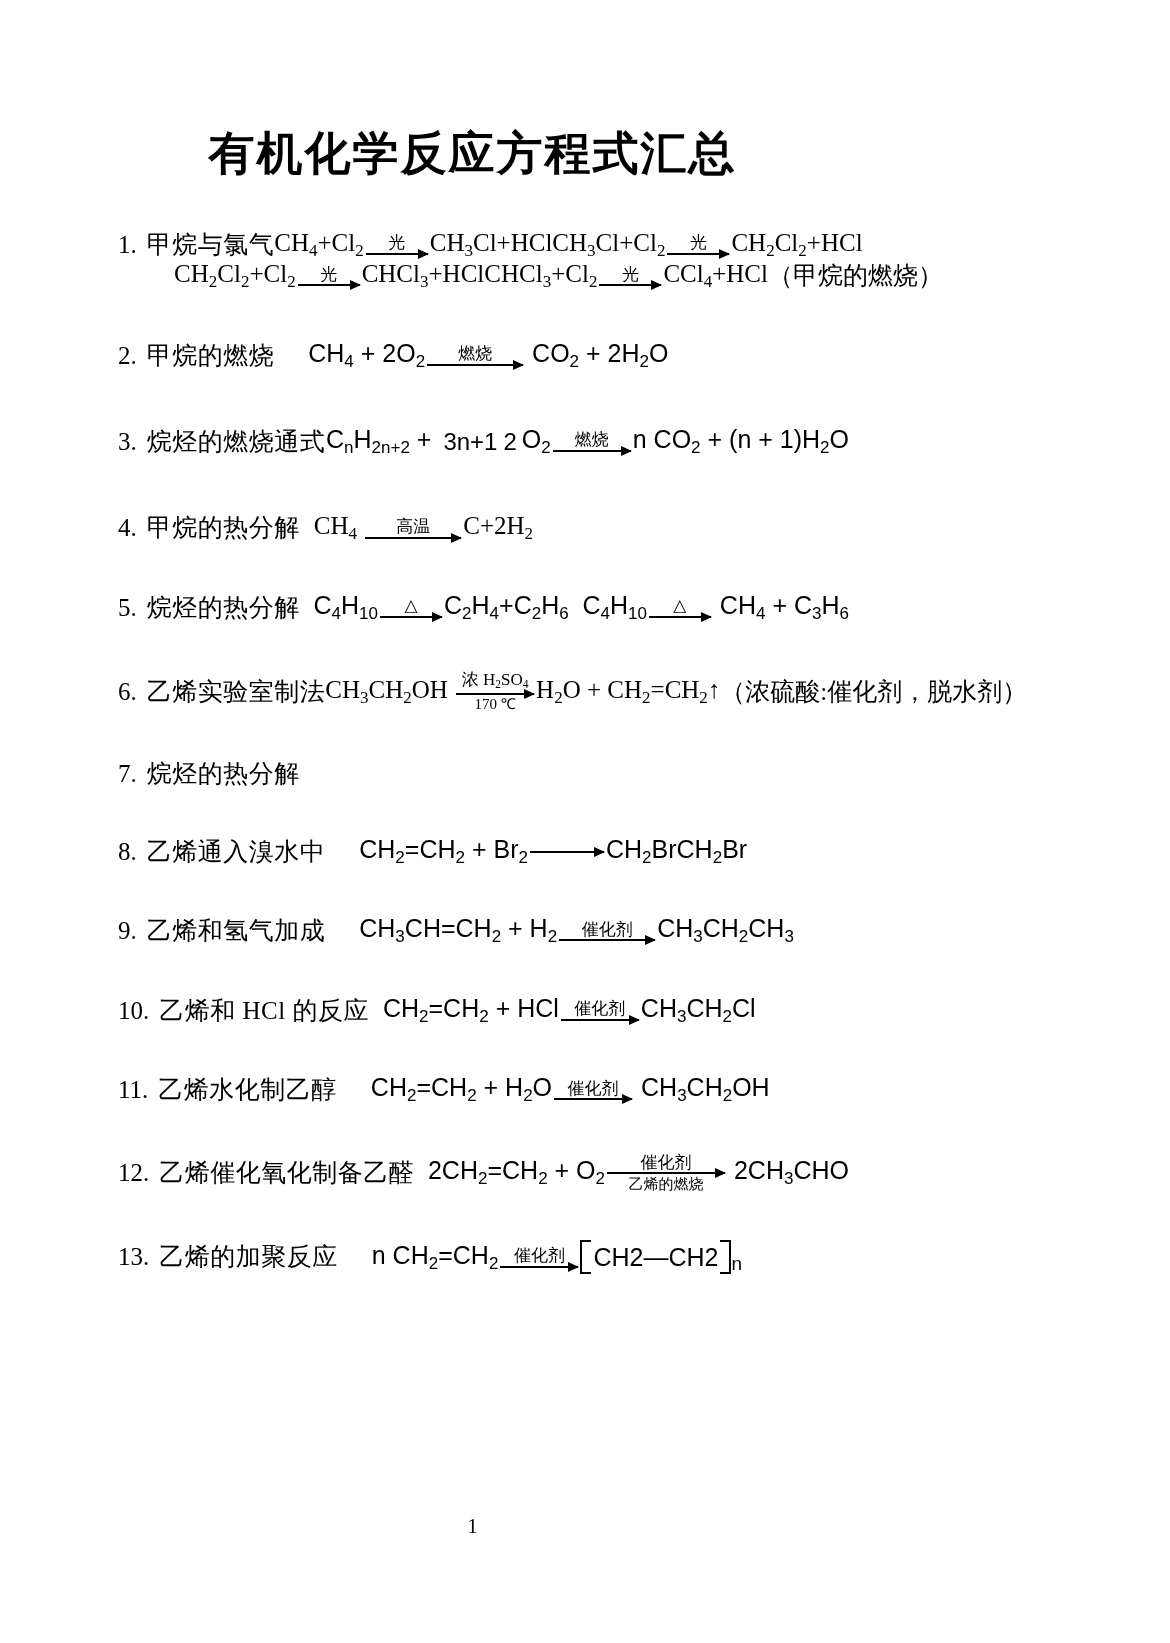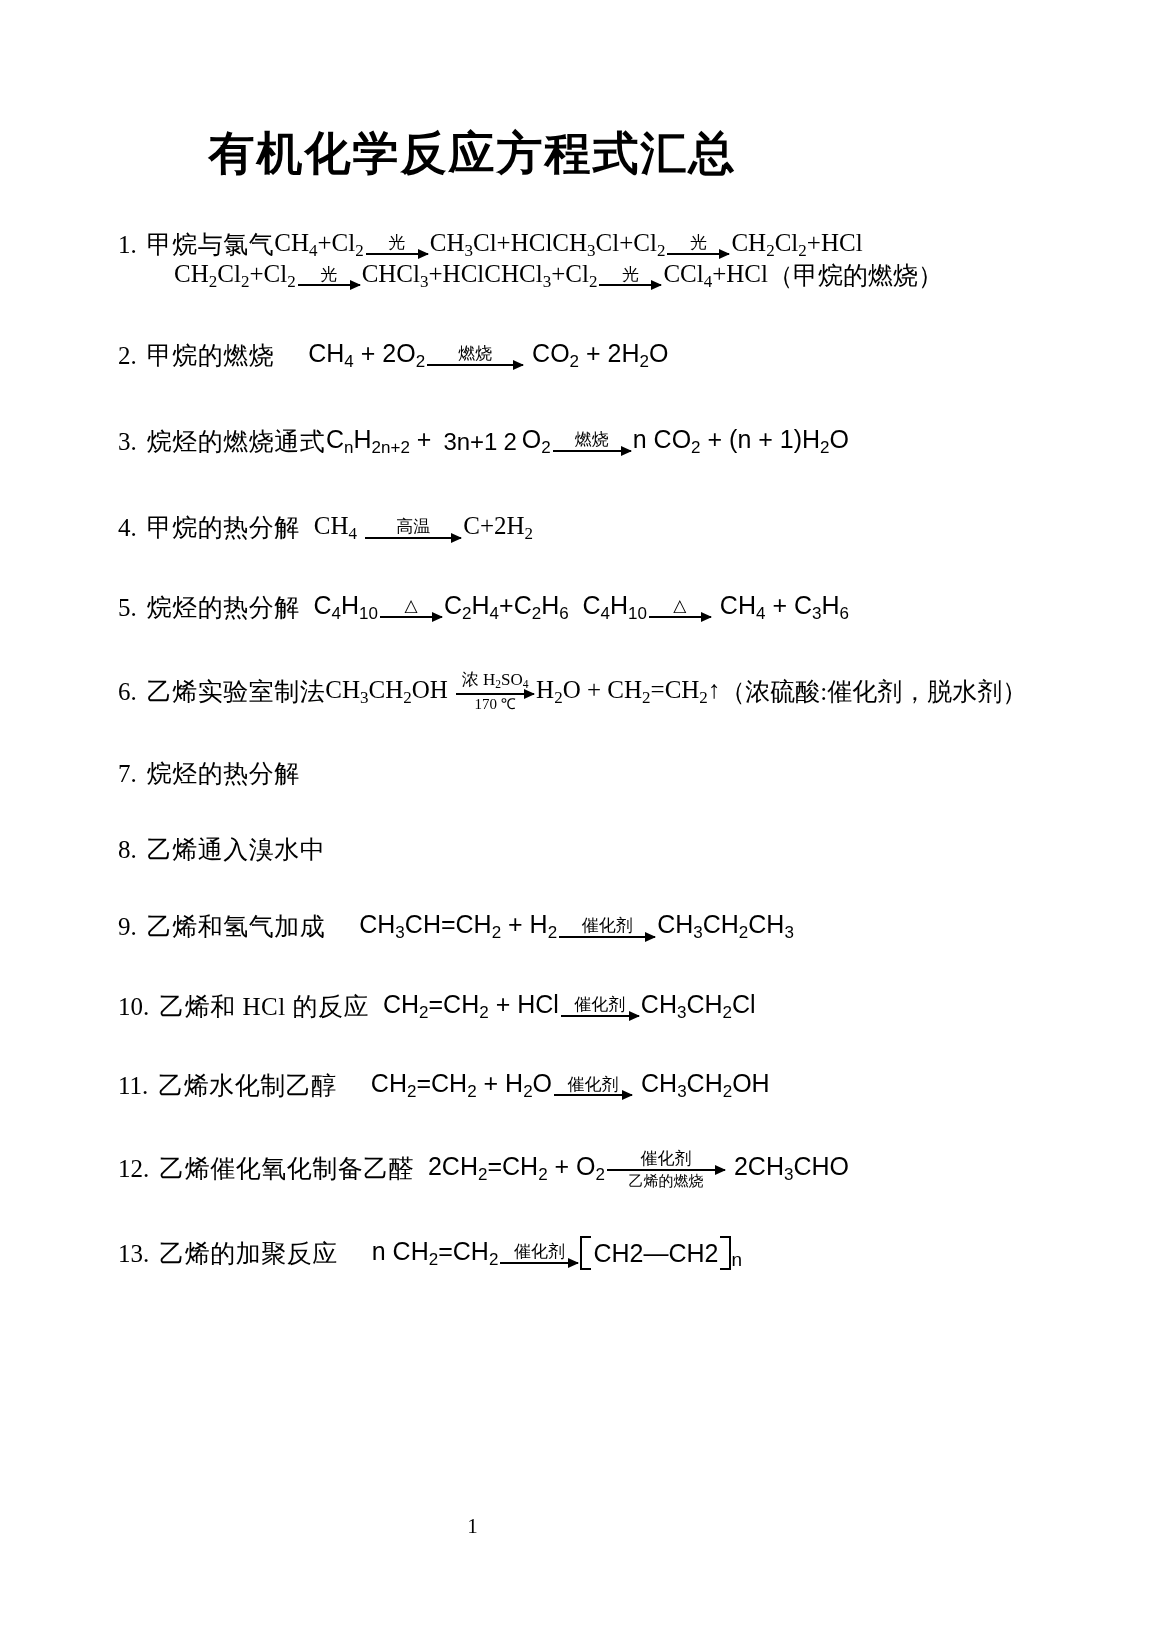--- a/index.html
+++ b/index.html
@@ -325,20 +325,27 @@
         <span class="label">烷烃的热分解</span>
         <span class="gap-m"></span>
       </div>
     </div>
 
     <div class="item">
       <div class="item-line">
         <span class="num">8.</span>
         <span class="label">乙烯通入溴水中</span>
         <span class="gap-m"></span>
+        <span class="eq-sans">
+          <span>CH<sub>2</sub>=CH<sub>2</sub> + Br<sub>2</sub></span>
+          <span class="arrow w-plain">
+            <span class="shaft"></span>
+          </span>
+          <span>CH<sub>2</sub>BrCH<sub>2</sub>Br</span>
+        </span>
       </div>
     </div>
 
     <div class="item">
       <div class="item-line">
         <span class="num">9.</span>
         <span class="label">乙烯和氢气加成</span>
         <span class="gap-m"></span>
         <span class="eq-sans">
           <span>CH<sub>3</sub>CH=CH<sub>2</sub> + H<sub>2</sub></span>

